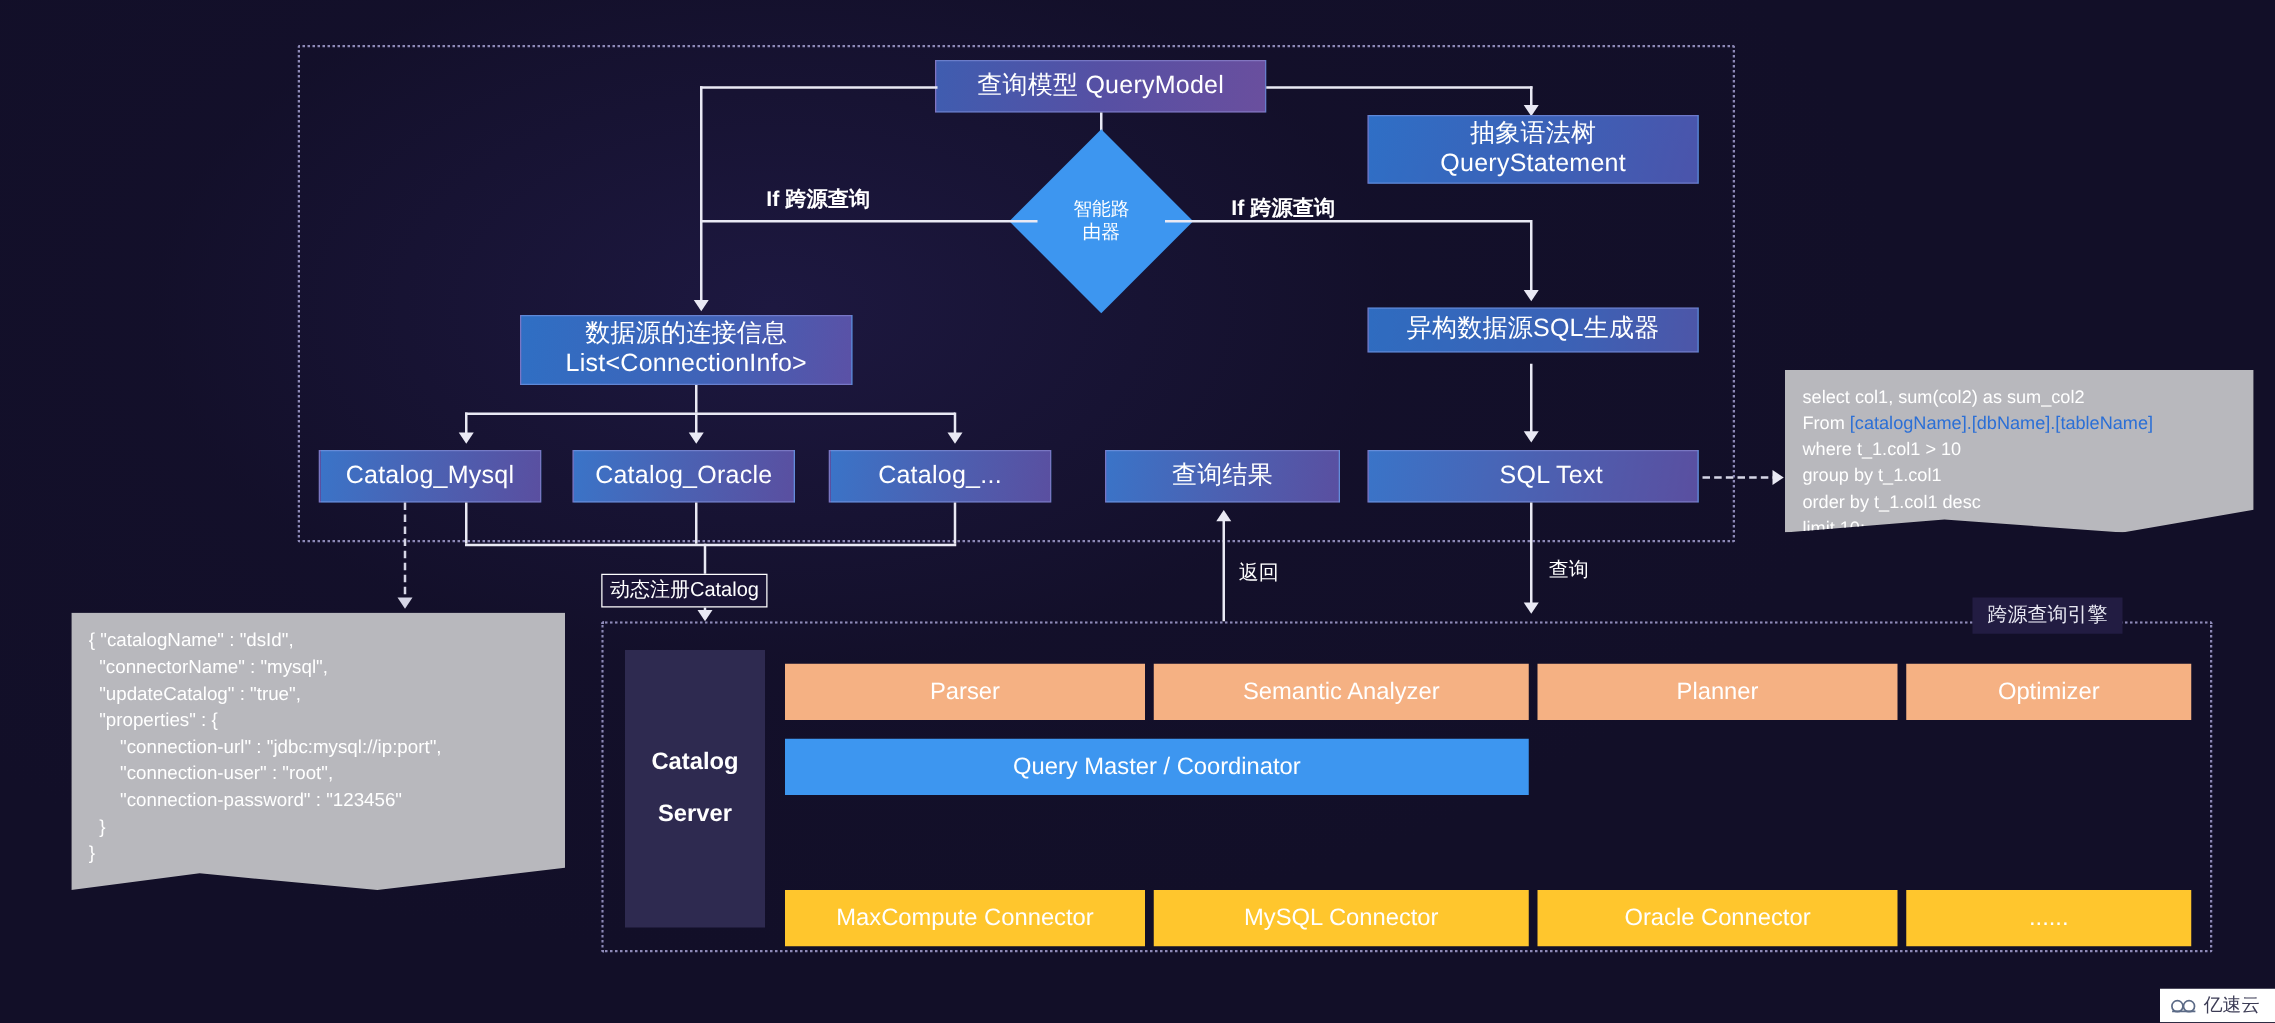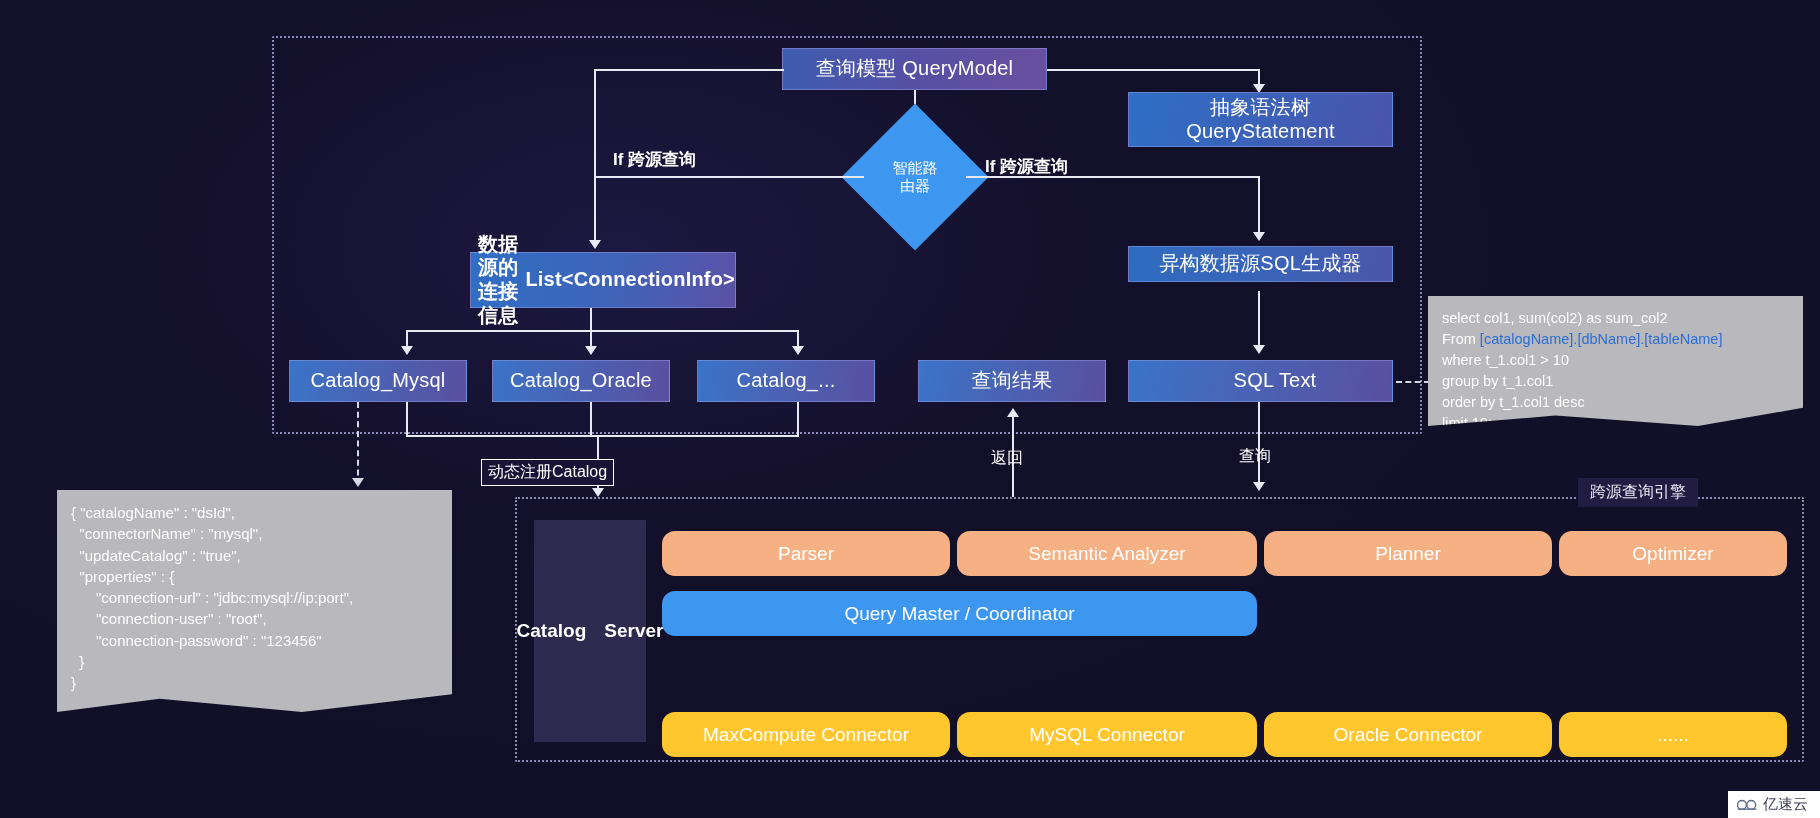--- a/index.html
+++ b/index.html
@@ -10,21 +10,21 @@
   body {
     font-family: "Liberation Sans", "DejaVu Sans", sans-serif;
   }
   #canvas {
     position: relative;
     width: 1820px;
     height: 818px;
     background: radial-gradient(ellipse 900px 520px at 34% 30%, #1d1840 0%, #17123237 55%, #120f28 100%), #120f28;
     overflow: hidden;
   }
-  .abs { position: absolute; box-sizing: border-box; margin-left: 34px; }
+  .abs { position: absolute; box-sizing: border-box; }
 
   
   .dotframe {
     border: 2px dotted #8e8ab8;
     border-radius: 2px;
   }
 
   
   .node {
     display: flex;
@@ -153,21 +153,20 @@
     text-align: center;
     line-height: 1.25;
   }
   .bar {
     display: flex;
     align-items: center;
     justify-content: center;
     color: #ffffff;
     font-size: 19px;
     text-align: center;
-    border-radius: 13px;
   }
   .bar.peach  { background: #f5b183; }
   .bar.blue   { background: #3d96f0; }
   .bar.orange { background: #f48020; }
   .bar.yellow { background: #ffc62d; }
 
   
   .watermark {
     position: absolute;
     background: #ffffff;
@@ -216,21 +215,21 @@
 
   <div class="line hline abs" style="left:560px; top:176px; width:270px;"></div>
   <div class="edge-label" style="left:613px; top:148px;">If 跨源查询</div>
 
   <div class="line hline abs" style="left:932px; top:176px; width:292px;"></div>
   <div class="edge-label" style="left:985px; top:155px;">If 跨源查询</div>
 
   <div class="line vline abs" style="left:1224px; top:176px; height:62px;"></div>
   <div class="arrowdown abs" style="left:1219px; top:232px;"></div>
 
-  <div class="abs node plain" style="left:436px; top:252px; width:266px; height:56px; flex-direction:row;font-weight:bold;">
+  <div class="abs node plain" style="left:416px; top:252px; width:266px; height:56px; flex-direction:column;">
     <span>数据源的连接信息</span>
     <span>List&lt;ConnectionInfo&gt;</span>
   </div>
 
   <div class="abs node flat" style="left:1094px; top:246px; width:265px; height:36px;">
     <span>异构数据源SQL生成器</span>
   </div>
 
   <div class="line vline abs" style="left:1224px; top:291px; height:60px;"></div>
   <div class="arrowdown abs" style="left:1219px; top:345px;"></div>
@@ -301,21 +300,21 @@
 <span>      "connection-user" : "root",</span>
 <span>      "connection-password" : "123456"</span>
 <span>  }</span>
 <span>}</span></div>
   </div>
 
   <div class="abs dotframe" style="left:481px; top:497px; width:1289px; height:265px;"></div>
 
   <div class="engine-title" style="left:1578px; top:478px;">跨源查询引擎</div>
 
-  <div class="abs catalog-server" style="left:500px; top:520px; width:112px; height:222px; gap:18px;">
+  <div class="abs catalog-server" style="left:500px; top:520px; width:112px; height:222px; flex-direction:column;gap:18px;">
     <span>Catalog</span>
     <span>Server</span>
   </div>
 
   <div class="abs bar peach" style="left:628px; top:531px; width:288px; height:45px;">
     <span>Parser</span>
   </div>
   <div class="abs bar peach" style="left:1230px; top:531px; width:288px; height:45px;">
     <span>Planner</span>
   </div>

